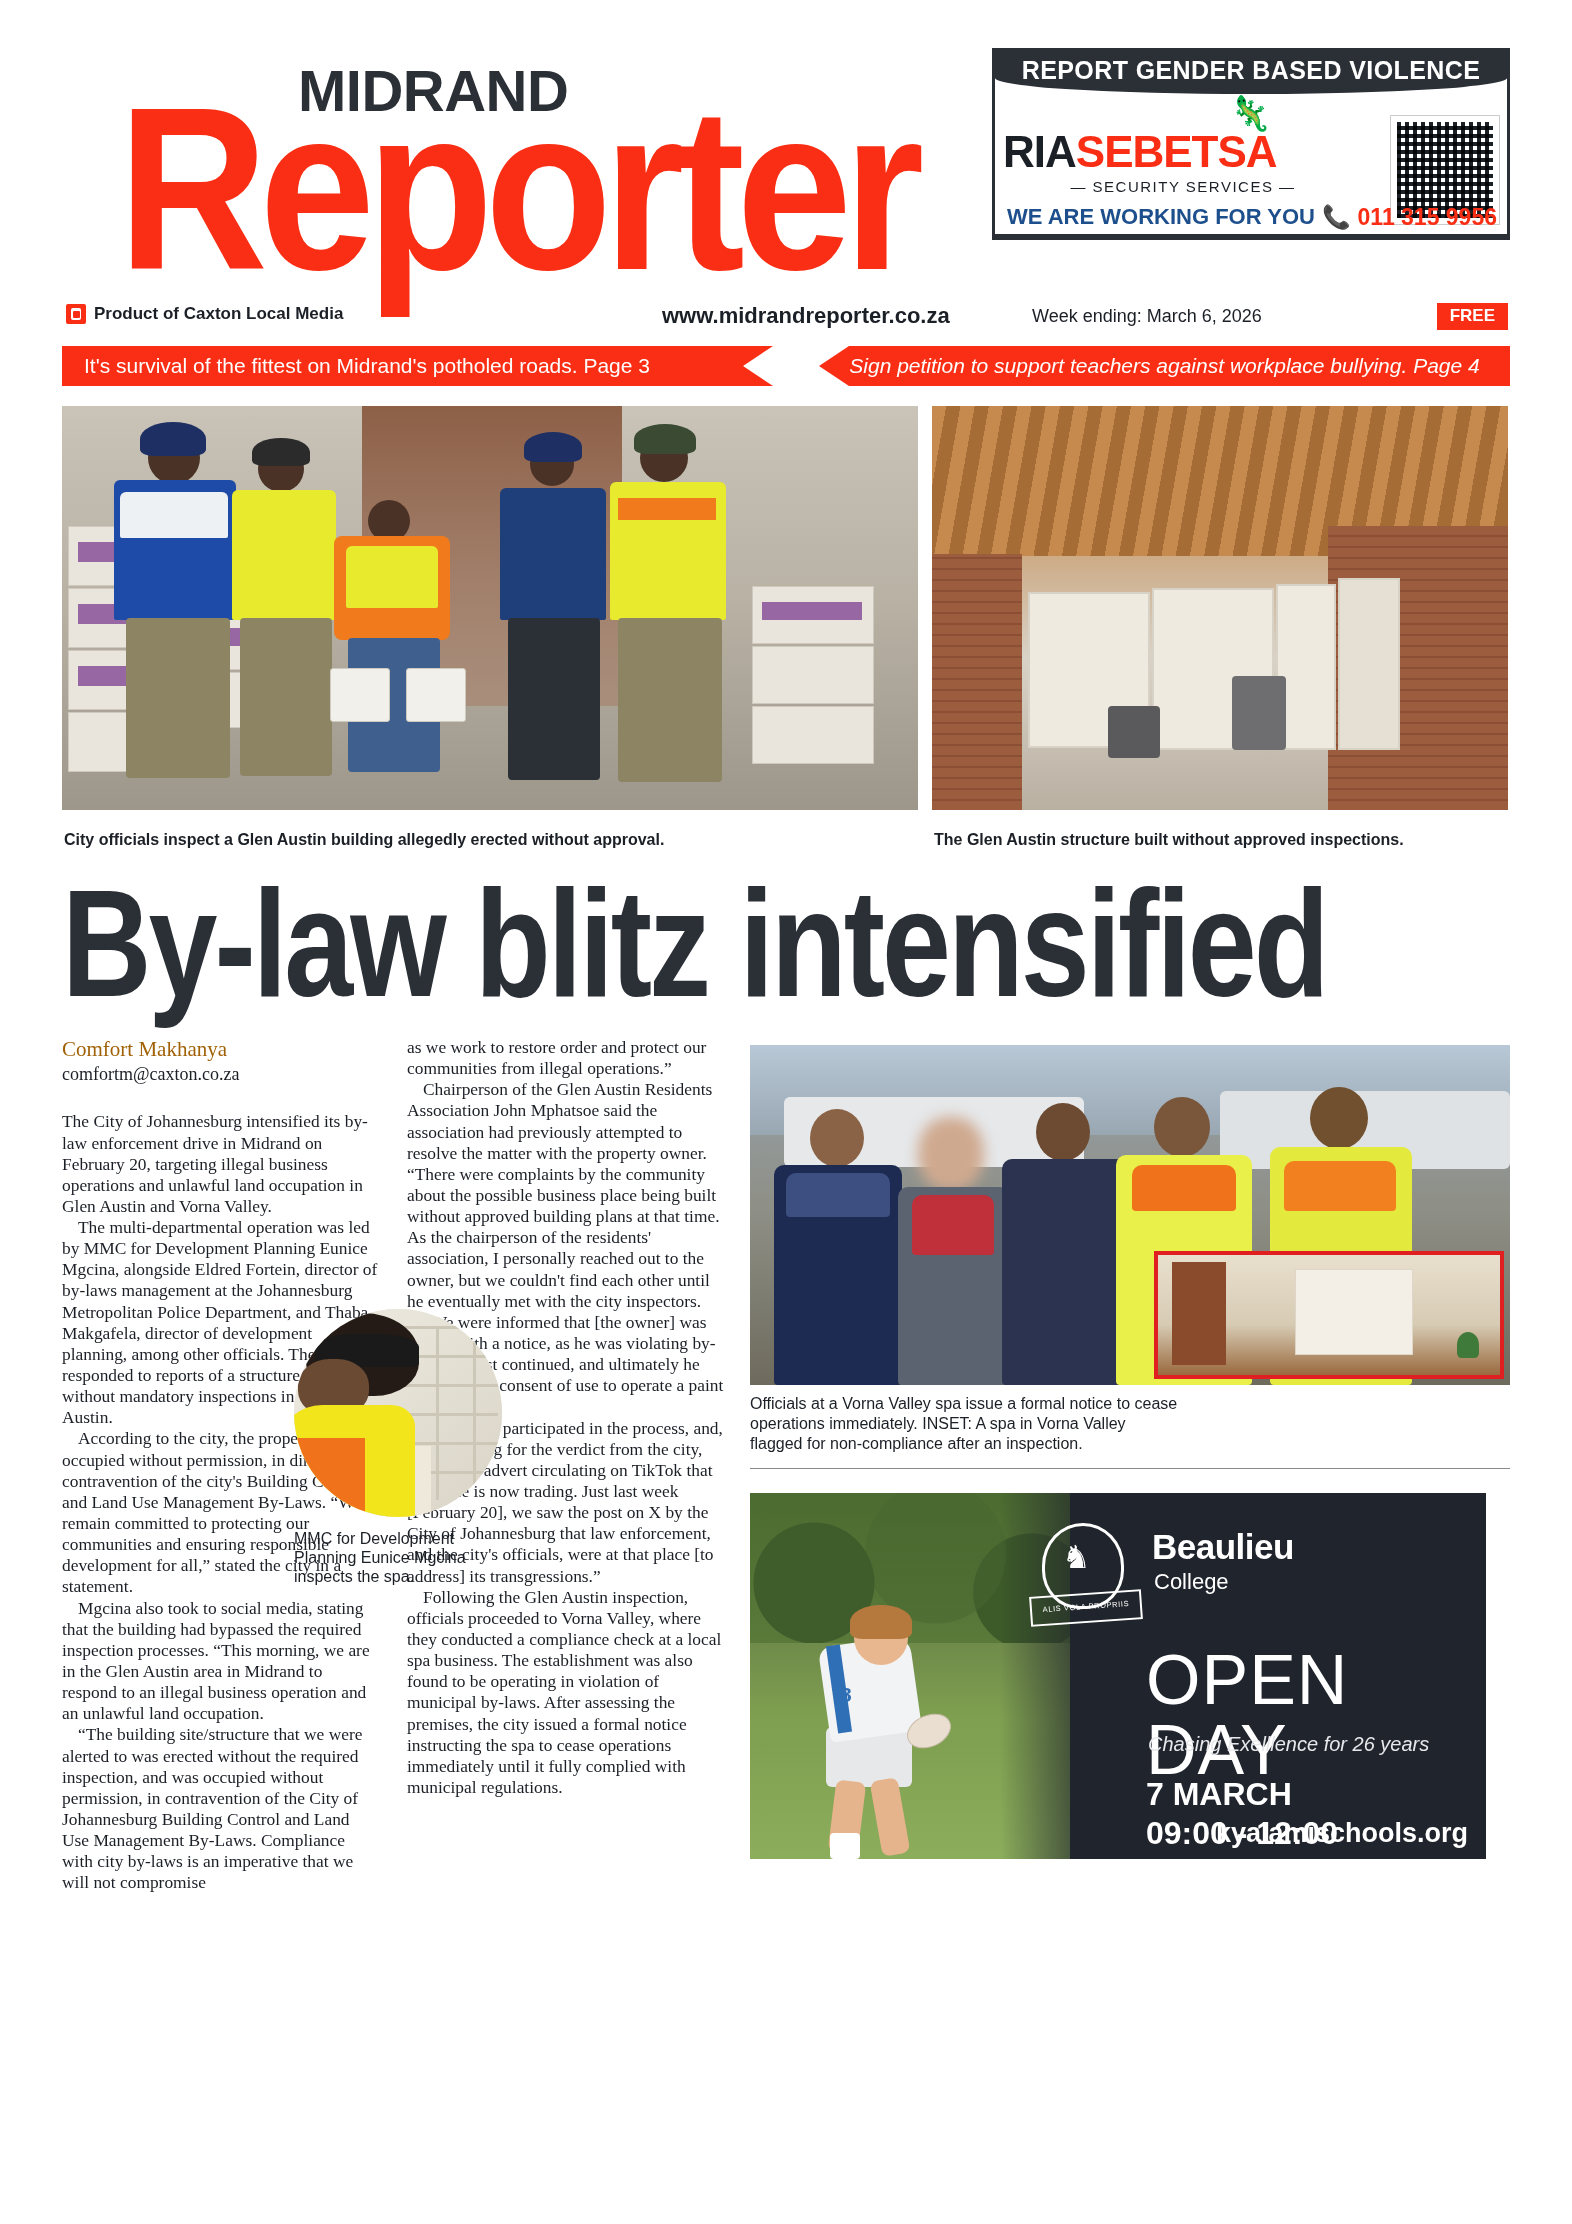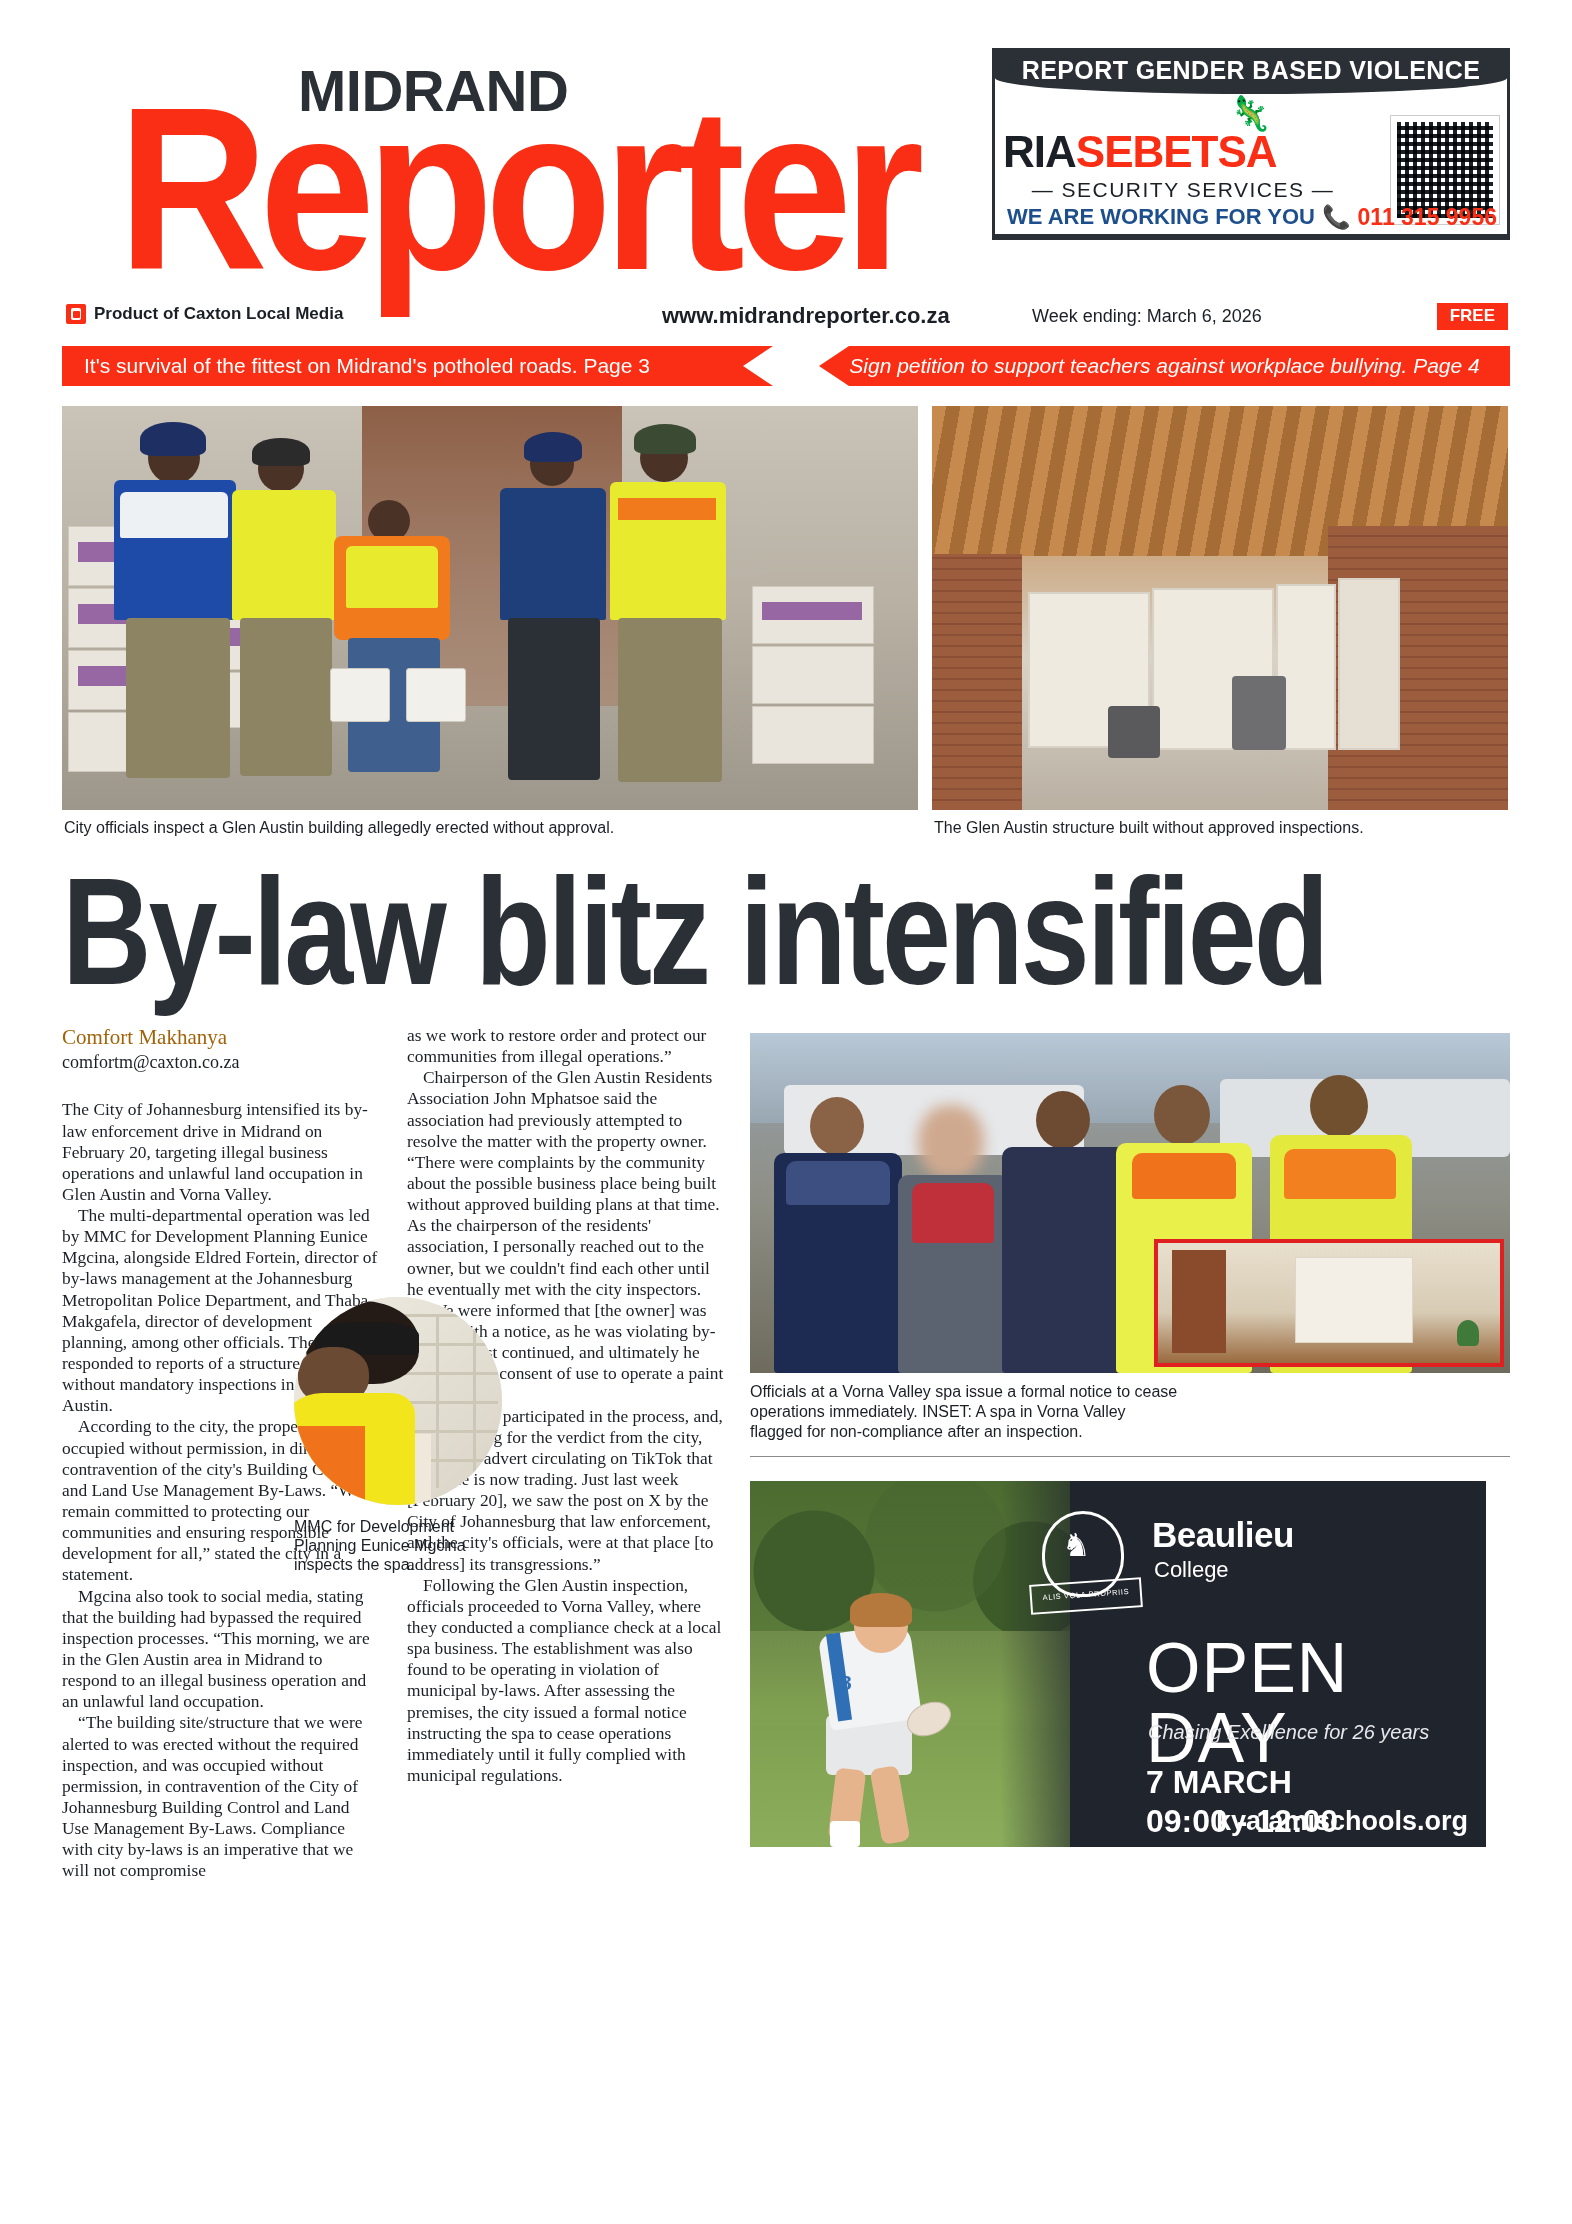--- a/index.html
+++ b/index.html
@@ -50,21 +50,21 @@
   }
   .gbv-brand{
     position:absolute;left:8px;top:36px;width:360px;
     font-weight:bold;font-size:44px;letter-spacing:-1px;line-height:1;
     white-space:nowrap;
   }
   .gbv-brand .ria{color:#1b1f26;}
   .gbv-brand .seb{color:#fa2e14;}
   .gbv-sec{
     position:absolute;left:8px;top:84px;width:360px;text-align:center;
-    font-size:21px;letter-spacing:1.5px;color:#1b1f26;
+    font-size:15px;letter-spacing:1.5px;color:#1b1f26;
   }
   .qr{
     position:absolute;right:8px;top:22px;width:96px;height:96px;
     background:
       repeating-linear-gradient(90deg,#1b1f26 0 4px,#fff 4px 8px),
       repeating-linear-gradient(0deg,#1b1f26 0 4px,transparent 4px 8px);
     background-blend-mode:multiply;
     border:6px solid #fff;outline:1px solid #ccc;
   }
   .gbv-work{
@@ -135,21 +135,21 @@
   .head{position:absolute;background:#4a3226;border-radius:50%;}
   .cap{position:absolute;background:#1e2f63;border-radius:50% 50% 20% 20%;}
   .bucket{position:absolute;background:#f2f0ea;border:1px solid #cfcac0;border-radius:3px;}
 
   
   .pb-bg{position:absolute;inset:0;background:linear-gradient(180deg,#b8895f 0%,#c9a074 30%,#d9d2c6 62%,#b9b0a2 100%);}
   .roof{position:absolute;left:0;top:0;width:100%;height:150px;
     background:repeating-linear-gradient(100deg,#c68a4e 0 14px,#a56c36 14px 28px);}
   .brick{position:absolute;background:repeating-linear-gradient(0deg,#9c5c3e 0 9px,#8a4f34 9px 11px);}
   .panel{position:absolute;background:#efeadf;border:2px solid #d8d2c6;}
-  .caption-row{position:relative;height:34px;margin-top:9px;}
+  .caption-row{position:relative;height:34px;margin-top:21px;font-weight:bold;}
   .cap-a{position:absolute;left:2px;top:0;font-size:16px;color:#1b1f26;}
   .cap-b{position:absolute;left:872px;top:0;font-size:16px;color:#1b1f26;}
 
   
   .headline{
     margin-top:2px;
     font-family:"Liberation Sans", sans-serif;
     font-weight:bold;
     font-size:124px;
     line-height:1.02;

